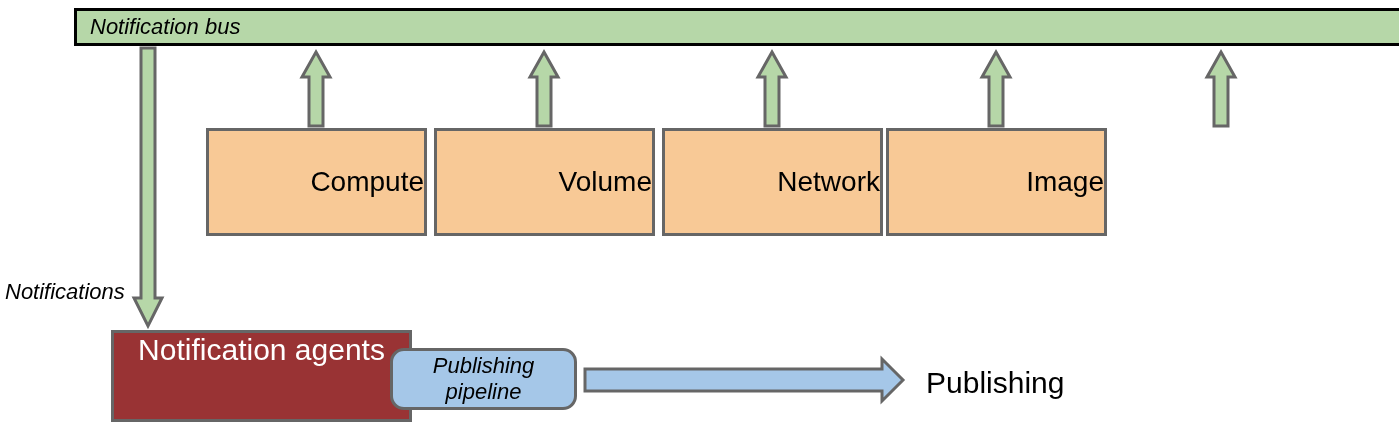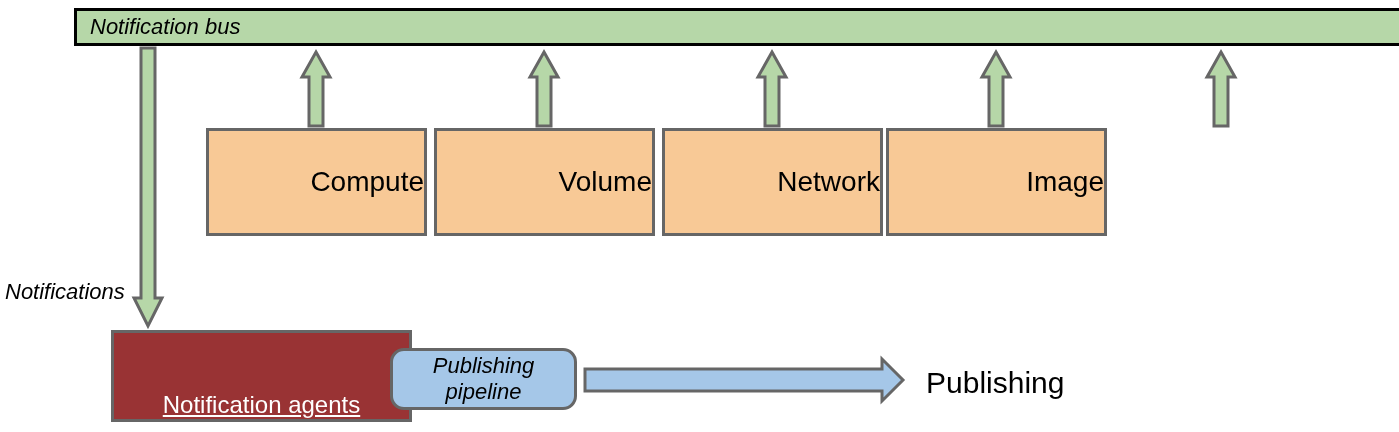--- a/index.html
+++ b/index.html
@@ -86,26 +86,25 @@
   
   .agents-box {
     left: 111px;
     top: 330px;
     width: 295px;
     height: 86px;
     background: var(--agents-fill);
     border: 3px solid var(--agents-border);
     color: var(--agents-text);
     display: flex;
-    align-items: flex-end;
+    align-items: flex-start;
     justify-content: center;
-    font-size: 24px;
+    font-size: 30px;
     box-sizing: content-box;
     z-index: 1;
-    text-decoration: underline;
   }
 
   
   .pipeline-box {
     left: 390px;
     top: 348px;
     width: 181px;
     height: 56px;
     background: var(--pipeline-fill);
     border: 3px solid var(--pipeline-border);

